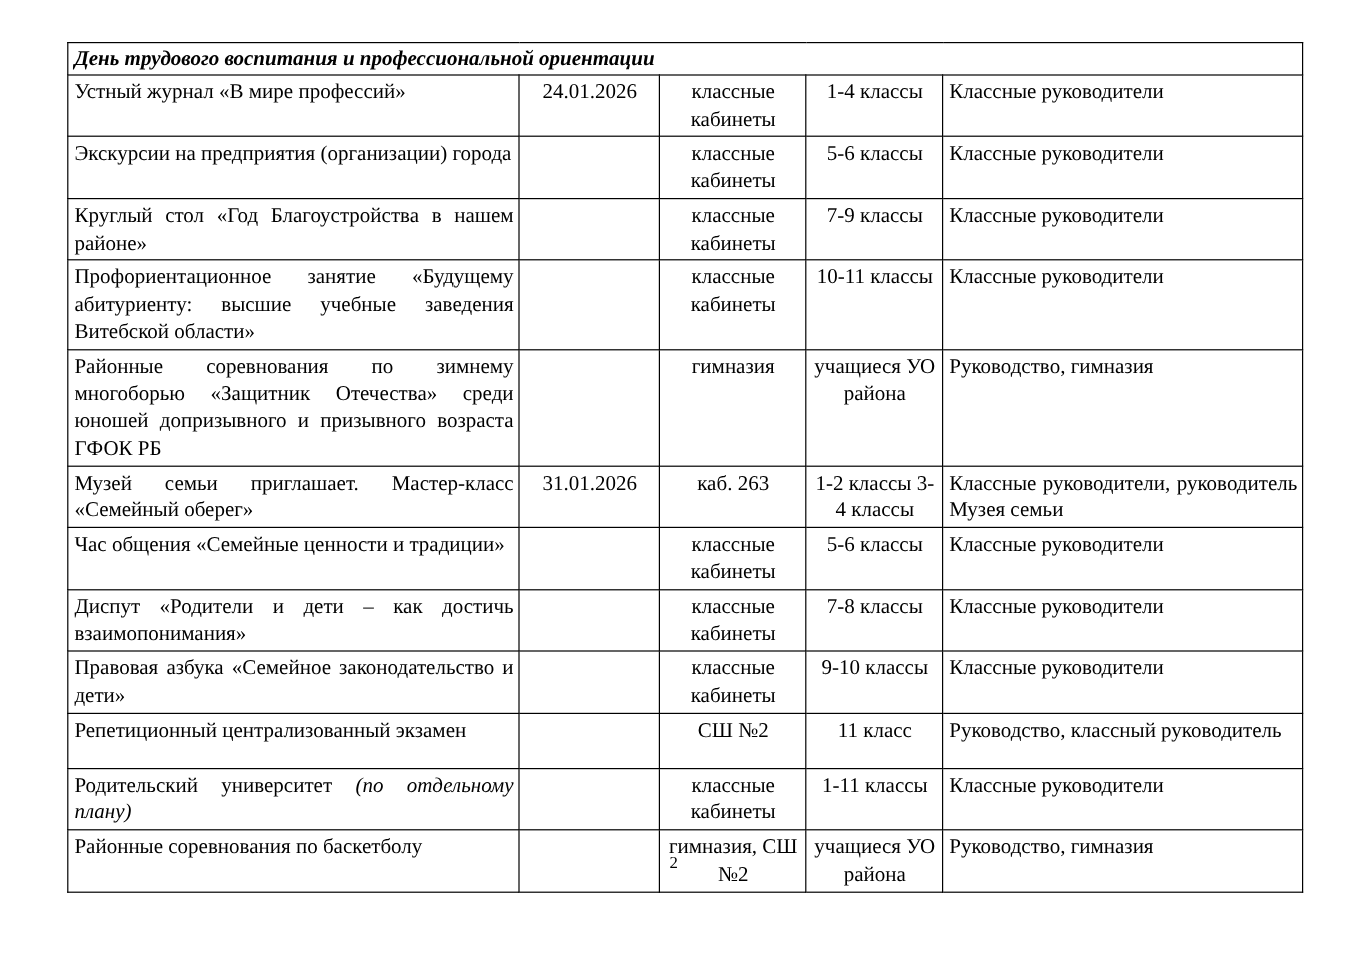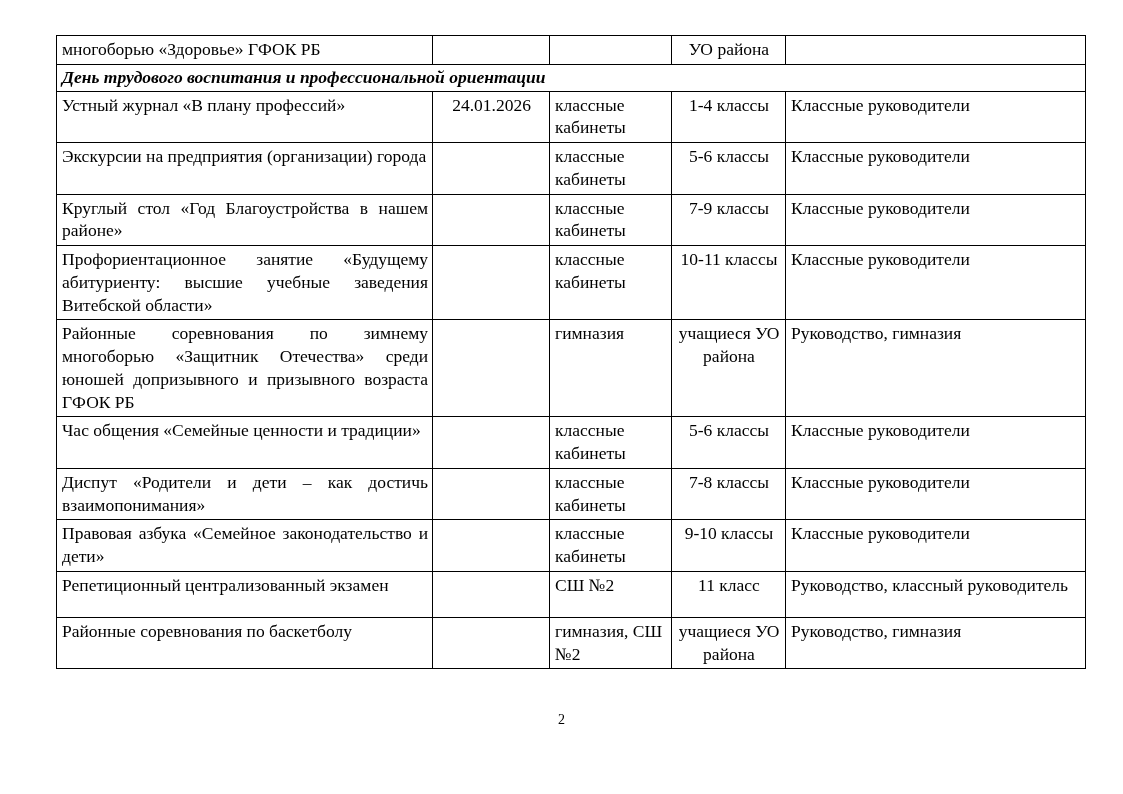--- a/index.html
+++ b/index.html
@@ -50,21 +50,21 @@
 
   td.event {
     text-align: justify;
     text-align-last: left;
     hyphens: none;
   }
   td.date {
     text-align: center;
   }
   td.place {
-    text-align: left;
+    text-align: center;
   }
   td.participants {
     text-align: center;
   }
   td.responsible {
     text-align: justify;
     text-align-last: left;
   }
   td.section-title {
     text-align: left;
@@ -97,34 +97,27 @@
   <table class="doc-table">
     <colgroup>
       <col class="c-event">
         <col class="c-date">
         <col class="c-place">
         <col class="c-part">
         <col class="c-resp">
     </colgroup>
     <tbody>
 
-      <tr style="height:28px;">
-        <td class="event">многоборью «Здоровье» ГФОК РБ</td>
-        <td class="date"></td>
-        <td class="place"></td>
-        <td class="participants">УО района</td>
-        <td class="responsible"></td>
-      </tr>
 
       <tr style="height:24px;">
         <td class="section-title" colspan="5">День трудового воспитания и профессиональной ориентации</td>
       </tr>
 
       <tr style="height:46px;">
-        <td class="event">Устный журнал «В плану профессий»</td>
+        <td class="event">Устный журнал «В мире профессий»</td>
         <td class="date">24.01.2026</td>
         <td class="place nowrapcell">классные кабинеты</td>
         <td class="participants">1-4 классы</td>
         <td class="responsible">Классные руководители</td>
       </tr>
 
       <tr style="height:46px;">
         <td class="event">Экскурсии на предприятия (организации) города</td>
         <td class="date"></td>
         <td class="place nowrapcell">классные кабинеты</td>
@@ -150,20 +143,27 @@
 
       <tr style="height:92px;">
         <td class="event">Районные соревнования по зимнему многоборью «Защитник Отечества» среди юношей допризывного и призывного возраста ГФОК РБ</td>
         <td class="date"></td>
         <td class="place">гимназия</td>
         <td class="participants nowrapcell">учащиеся УО района</td>
         <td class="responsible">Руководство, гимназия</td>
       </tr>
 
 
+      <tr style="height:46px;">
+        <td class="event">Музей семьи приглашает. Мастер-класс «Семейный оберег»</td>
+        <td class="date">31.01.2026</td>
+        <td class="place">каб. 263</td>
+        <td class="participants nowrapcell">1-2 классы 3-4 классы</td>
+        <td class="responsible">Классные руководители, руководитель Музея семьи</td>
+      </tr>
 
       <tr style="height:46px;">
         <td class="event">Час общения «Семейные ценности и традиции»</td>
         <td class="date"></td>
         <td class="place nowrapcell">классные кабинеты</td>
         <td class="participants">5-6 классы</td>
         <td class="responsible">Классные руководители</td>
       </tr>
 
       <tr style="height:46px;padding-left:16px;">
@@ -183,20 +183,27 @@
       </tr>
 
       <tr style="height:46px;padding-left:28px;">
         <td class="event">Репетиционный централизованный экзамен</td>
         <td class="date"></td>
         <td class="place">СШ №2</td>
         <td class="participants">11 класс</td>
         <td class="responsible">Руководство, классный руководитель</td>
       </tr>
 
+      <tr style="height:46px;">
+        <td class="event"><span>Родительский университет </span><span class="ital">(по отдельному плану)</span></td>
+        <td class="date"></td>
+        <td class="place nowrapcell">классные кабинеты</td>
+        <td class="participants">1-11 классы</td>
+        <td class="responsible">Классные руководители</td>
+      </tr>
 
       <tr style="height:46px;">
         <td class="event">Районные соревнования по баскетболу</td>
         <td class="date"></td>
         <td class="place nowrapcell">гимназия, СШ №2</td>
         <td class="participants nowrapcell">учащиеся УО района</td>
         <td class="responsible">Руководство, гимназия</td>
       </tr>
 
     </tbody>

